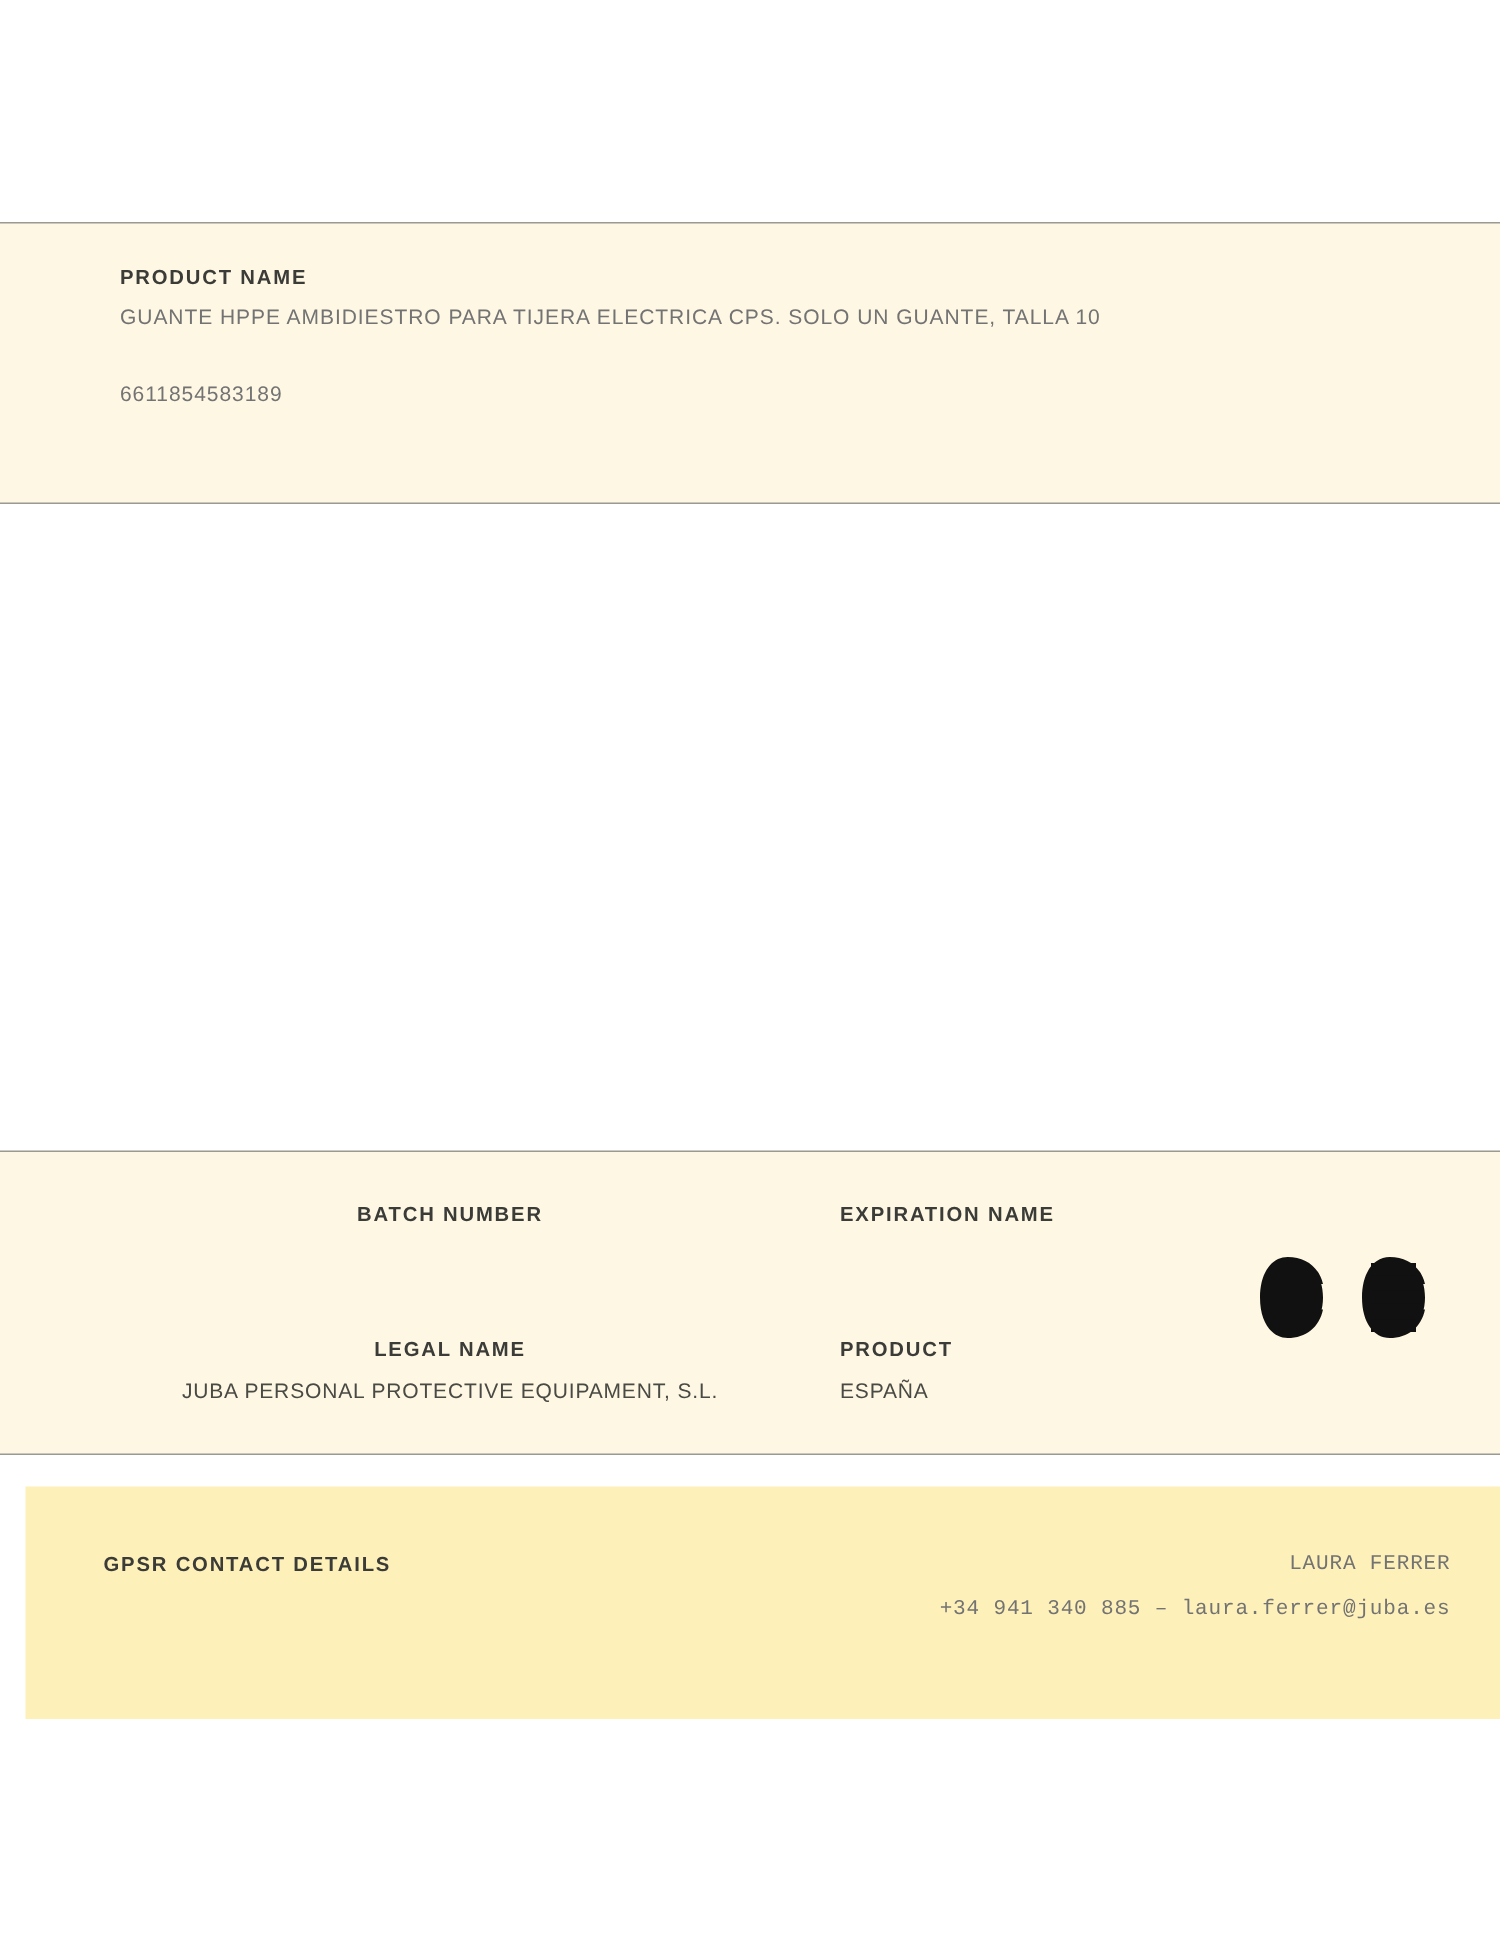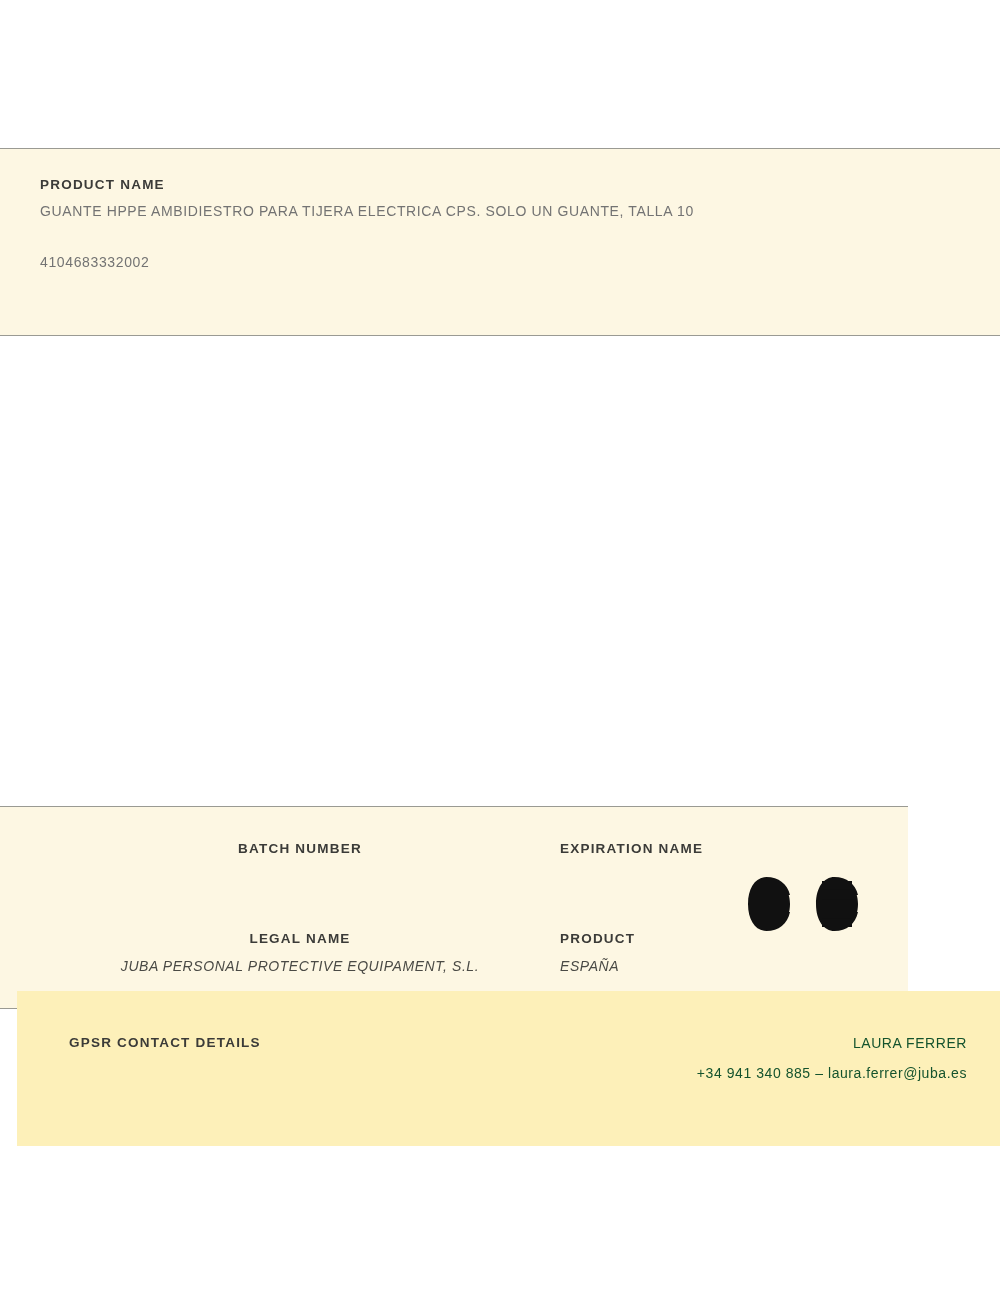--- a/index.html
+++ b/index.html
@@ -27,21 +27,21 @@
     left: 0;
     top: 148px;
     width: 1000px;
     height: 188px;
     background: #fdf7e3;
     border-top: 1px solid #9a9a93;
     border-bottom: 1px solid #9a9a93;
     box-sizing: border-box;
   }
   .top-inner {
-    padding: 28px 52px 0 40px;
+    padding: 28px 52px 0 80px;
   }
   .field-label {
     font-size: 13.5px;
     font-weight: bold;
     letter-spacing: 0.09em;
     color: #3b3b38;
     margin: 0 0 11px 0;
   }
   .field-value {
     font-size: 14px;
@@ -59,22 +59,22 @@
     top: 336px;
     width: 1000px;
     height: 452px;
     background: #ffffff;
   }
 
   
   .mid-block {
     position: absolute;
     left: 0;
-    top: 806px;
-    width: 908px;
+    top: 767px;
+    width: 1000px;
     height: 203px;
     background: #fdf7e3;
     border-top: 1px solid #9a9a93;
     border-bottom: 1px solid #9a9a93;
     box-sizing: border-box;
   }
   .mid-grid {
     position: relative;
     height: 100%;
   }
@@ -113,21 +113,20 @@
     color: #3b3b38;
     margin: 0 0 12px 0;
     white-space: nowrap;
   }
   .c-value {
     font-size: 14px;
     letter-spacing: 0.04em;
     color: #4a4a45;
     margin: 0;
     white-space: nowrap;
-    font-style: italic;
   }
   .ce-mark {
     position: absolute;
     right: 50px;
     top: 66px;
     width: 110px;
     height: 62px;
   }
   .ce-mark svg { display: block; }
 
@@ -153,21 +152,22 @@
   .gpsr-lines {
     position: absolute;
     right: 50px;
     top: 44px;
     text-align: right;
   }
   .gpsr-lines p {
     margin: 0 0 14px 0;
     font-size: 14px;
     letter-spacing: 0.04em;
-    color: #14532d;
+    color: #737373;
+    font-family: Liberation Mono, monospace;
   }
   .gpsr-lines p:last-child { margin-bottom: 18px; }
 
   .bottom-empty {
     position: absolute;
     left: 0;
     top: 1146px;
     width: 1000px;
     height: 154px;
     background: #ffffff;
@@ -176,21 +176,21 @@
 </head>
 <body>
 
 <div class="page">
 
   <section class="top-block">
     <div class="top-inner">
       <p class="field-label">PRODUCT NAME</p>
       <p class="field-value">GUANTE HPPE AMBIDIESTRO PARA TIJERA ELECTRICA CPS. SOLO UN GUANTE, TALLA 10</p>
       <div class="spacer-30"></div>
-      <p class="field-value">4104683332002</p>
+      <p class="field-value">6611854583189</p>
     </div>
   </section>
 
   <div class="middle-empty"></div>
 
   <section class="mid-block">
     <div class="mid-grid">
       <div class="col-batch">
         <p class="c-label">BATCH NUMBER</p>
         <p class="c-value"></p>

